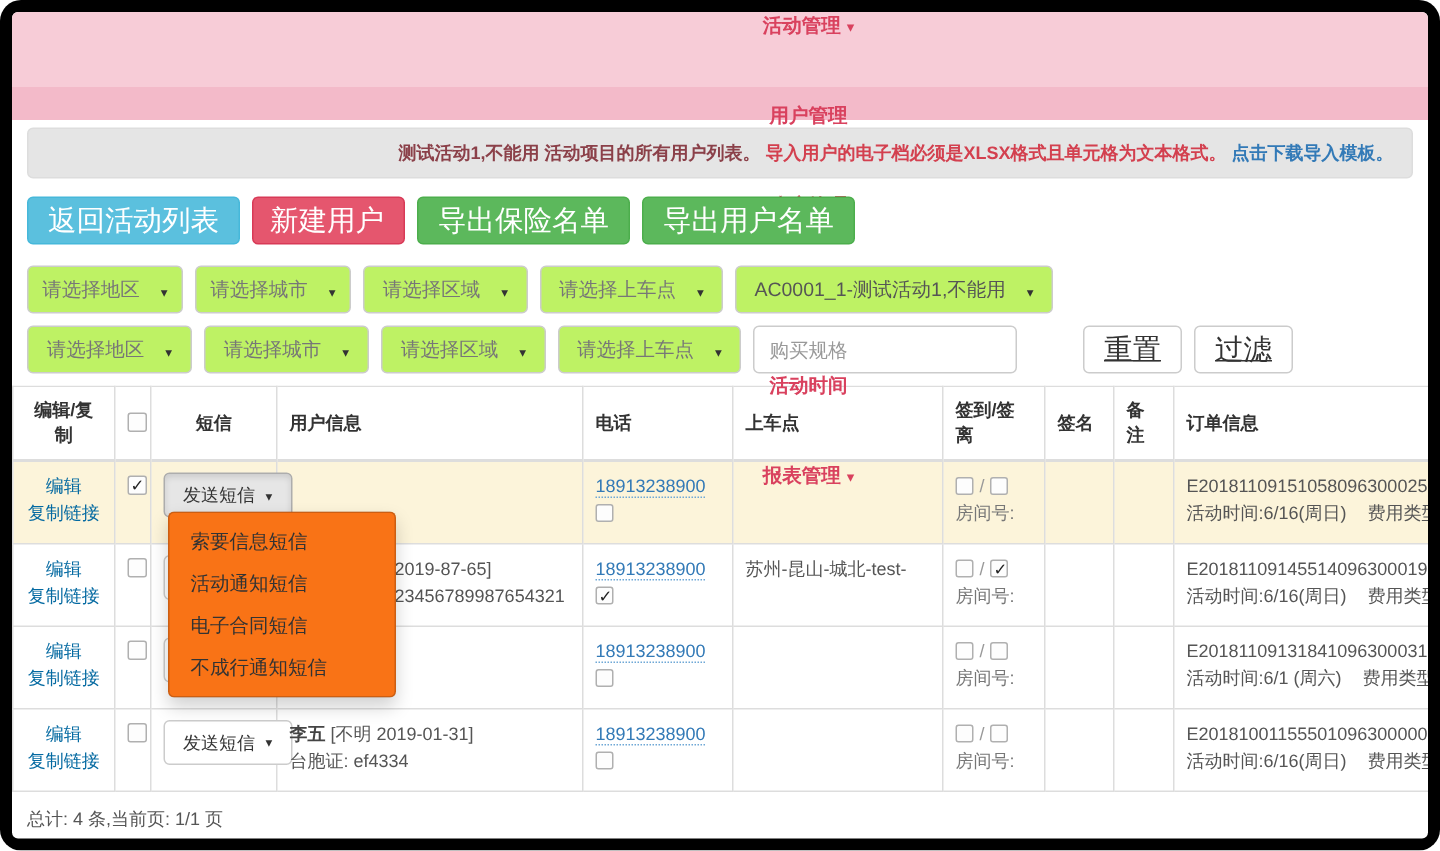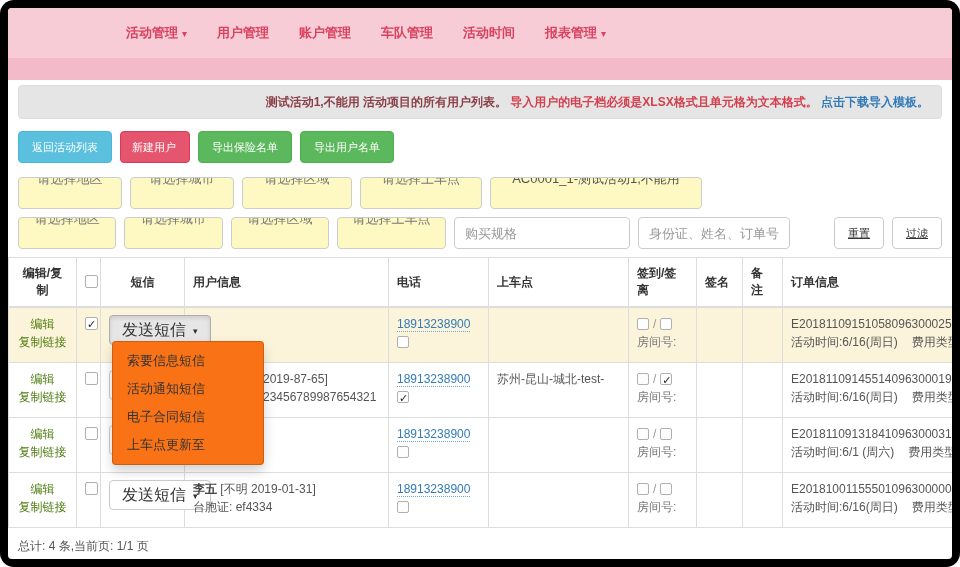--- a/index.html
+++ b/index.html
@@ -1,61 +1,61 @@
 <!DOCTYPE html>
 <html><head>
 <meta charset="utf-8">
 <style>
   * { box-sizing: border-box; margin: 0; padding: 0; }
   body { font-family: "Liberation Sans", "DejaVu Sans", sans-serif; background: #fff; }
   .frame { width: 960px; height: 567px; background: #000; border-radius: 14px; padding: 8px; position: relative; overflow: hidden; }
   .page { width: 944px; height: 551px; background: #fff; overflow: hidden; position: relative; border-radius: 4px; }
 
   
-  .navbar { height: 50px; background: #f7ccd7; display: flex; align-items: center; gap: 30px; padding-left: 118px; }
+  .navbar { height: 50px; background: #f7ccd7; display: flex; align-items: center; gap: 42px; padding-left: 118px; flex-direction: column; }
   .nav-item { color: #d9415e; font-weight: bold; font-size: 13px; cursor: pointer; white-space: nowrap; }
   .nav-item .caret-sm::after { content: "▾"; font-size: 10px; margin-left: 4px; }
   .navbar-strip { height: 22px; background: #f3bac9; }
 
   
   .alert { margin: 5px 10px 12px; background: #e5e5e5; border: 1px solid #ddd; border-radius: 4px; padding: 8px 12px; font-size: 12px; font-weight: bold; line-height: 16px; text-align: right; }
   .alert .a-hi { color: #8b4049; }
   .alert .a-warn { color: #d3404f; }
   .alert .a-link { color: #337ab7; cursor: pointer; }
 
   
-  .btn { height: 32px; padding: 0 13px; border-radius: 4px; font-size: 11px; color: #fff; display: inline-flex; align-items: center; justify-content: center; border: 1px solid transparent; cursor: pointer; white-space: nowrap; }
+  .btn { height: 32px; padding: 0 13px; border-radius: 4px; font-size: 19px; color: #fff; display: inline-flex; align-items: center; justify-content: center; border: 1px solid transparent; cursor: pointer; white-space: nowrap; }
   .btn-info    { background: #5bc0de; border-color: #46b8da; }
   .btn-danger  { background: #e5566e; border-color: #d83a57; padding-left: 11px; }
   .btn-success { background: #5cb85c; border-color: #4cae4c; }
   .btn-default { background: #fff; border-color: #ccc; color: #333; text-decoration: underline; }
   .btn-row { margin: 0 10px 14px; display: flex; gap: 8px; }
 
   
   .filter-row { margin: 0 10px 8px; display: flex; gap: 8px; align-items: center; }
-  .sel { height: 32px; border: 1px solid #ccc; border-radius: 4px; background: #fef9c3; color: #777; font-size: 13px; display: inline-flex; align-items: center; justify-content: center; gap: 14px; padding: 0 8px; cursor: pointer; white-space: nowrap; overflow: hidden; flex-direction: column; }
+  .sel { height: 32px; border: 1px solid #ccc; border-radius: 4px; background: #bef264; color: #777; font-size: 13px; display: inline-flex; align-items: center; justify-content: center; gap: 14px; padding: 0 8px; cursor: pointer; white-space: nowrap; overflow: hidden; }
   .sel .caret::after { content: "▾"; font-size: 9px; color: #333; }
   .sel.dark { color: #555; }
   .inp { height: 32px; border: 1px solid #ccc; border-radius: 4px; padding: 0 10px; font-size: 13px; color: #555; background: #fff; }
   .inp::placeholder { color: #999; }
 
   
   .table-wrap { overflow: hidden; width: 944px; margin-top: 6px; }
   table { border-collapse: collapse; table-layout: fixed; width: 1174px; font-size: 12px; color: #555; }
   th, td { border: 1px solid #ddd; padding: 7px 8px; vertical-align: top; text-align: left; }
   th { color: #333; font-size: 12px; border-bottom-width: 2px; height: 34px; vertical-align: middle; }
   tr.data-row td { height: 55px; line-height: 18px; }
   tr.hl td { background: #fcf4da; }
   .t-center { text-align: center; }
-  .link { color: #4d7c0f; cursor: pointer; text-decoration: none; display: block; text-align: center; }
+  .link { color: #0369a1; cursor: pointer; text-decoration: none; display: block; text-align: center; }
   .phone-link { color: #337ab7; border-bottom: 1px dotted #6fa8d6; cursor: pointer; }
   .cb { display: inline-block; width: 13px; height: 13px; border: 1px solid #b0b0b0; border-radius: 2px; background: #fdfdfd; vertical-align: -2px; position: relative; cursor: pointer; }
   .cb.checked::after { content: "✓"; position: absolute; left: 1px; top: -3px; font-size: 11px; font-weight: bold; color: #222; }
   .cb.small { width: 12px; height: 12px; }
-  .sms-btn { display: inline-flex; align-items: center; gap: 7px; height: 30px; padding: 0 12px; background: #fff; border: 1px solid #ccc; border-radius: 4px; color: #333; font-size: 16px; cursor: pointer; white-space: nowrap; }
+  .sms-btn { display: inline-flex; align-items: center; gap: 7px; height: 30px; padding: 0 12px; background: #fff; border: 1px solid #ccc; border-radius: 4px; color: #333; font-size: 12px; cursor: pointer; white-space: nowrap; }
   .sms-btn .caret::after { content: "▾"; font-size: 9px; }
   .sms-btn.active { background: #e6e6e6; border-color: #adadad; box-shadow: inset 0 2px 4px rgba(0,0,0,.12); }
   .c-user .name { font-weight: bold; color: #444; }
   .c-user.indent { padding-left: 78px; }
   .room { color: #777; }
   .order-line2 .fee { margin-left: 14px; }
   .gray-sep { color: #999; margin: 0 4px; }
 
   
   .dropdown-menu { position: absolute; left: 104px; top: 333px; width: 152px; background: #f97316; border: 1px solid rgba(0,0,0,.18); border-radius: 4px; box-shadow: 0 6px 12px rgba(0,0,0,.18); padding: 5px 0; z-index: 10; }
@@ -126,21 +126,20 @@
         </span>
       <span class="sel" style="width:110px">
           <span>请选择区域</span>
           <span class="caret"></span>
         </span>
       <span class="sel" style="width:122px">
           <span>请选择上车点</span>
           <span class="caret"></span>
         </span>
       <input class="inp" style="width: 176px;" placeholder="购买规格">
-      <input class="inp" style="width: 152px;" placeholder="身份证、姓名、订单号">
       <span class="btn btn-default" style="margin-left:36px">重置</span>
       <span class="btn btn-default">过滤</span>
     </div>
 
     <div class="table-wrap">
       <table>
         <colgroup>
           <col style="width:68px">
             <col style="width:24px">
             <col style="width:84px">
@@ -277,17 +276,17 @@
         </tbody>
       </table>
     </div>
 
     <div class="footer">总计: 4 条,当前页: 1/1 页</div>
 
     <div class="dropdown-menu">
       <div class="dropdown-item">索要信息短信</div>
       <div class="dropdown-item">活动通知短信</div>
       <div class="dropdown-item">电子合同短信</div>
-      <div class="dropdown-item">上车点更新至</div>
+      <div class="dropdown-item">不成行通知短信</div>
     </div>
 
   </div>
 </div>
 
 </body></html>

